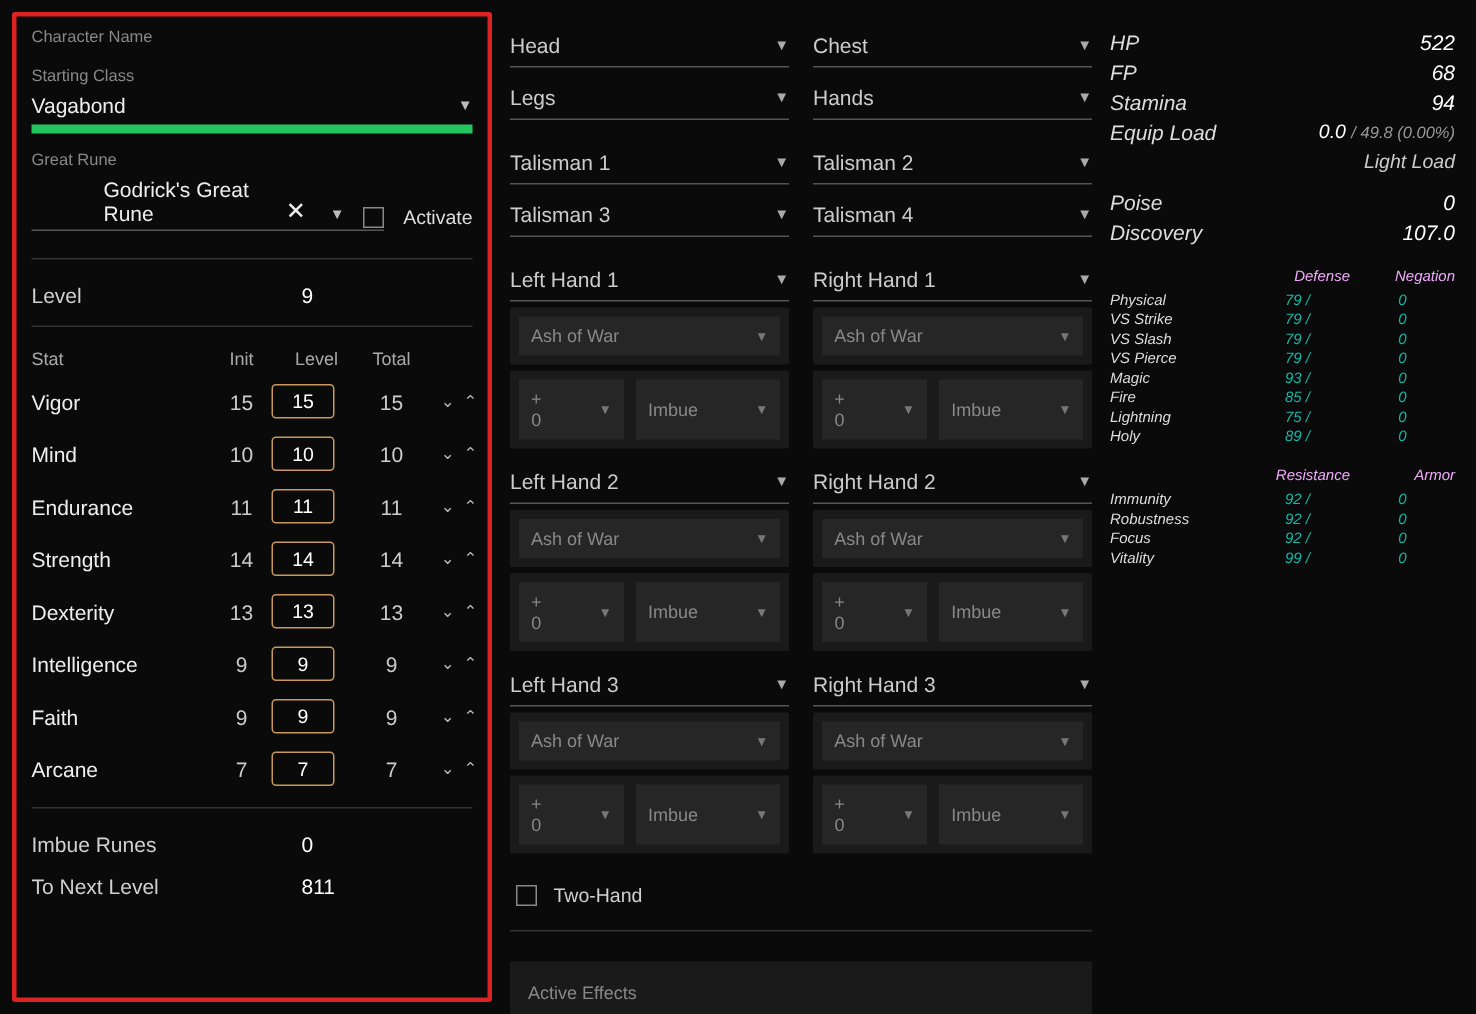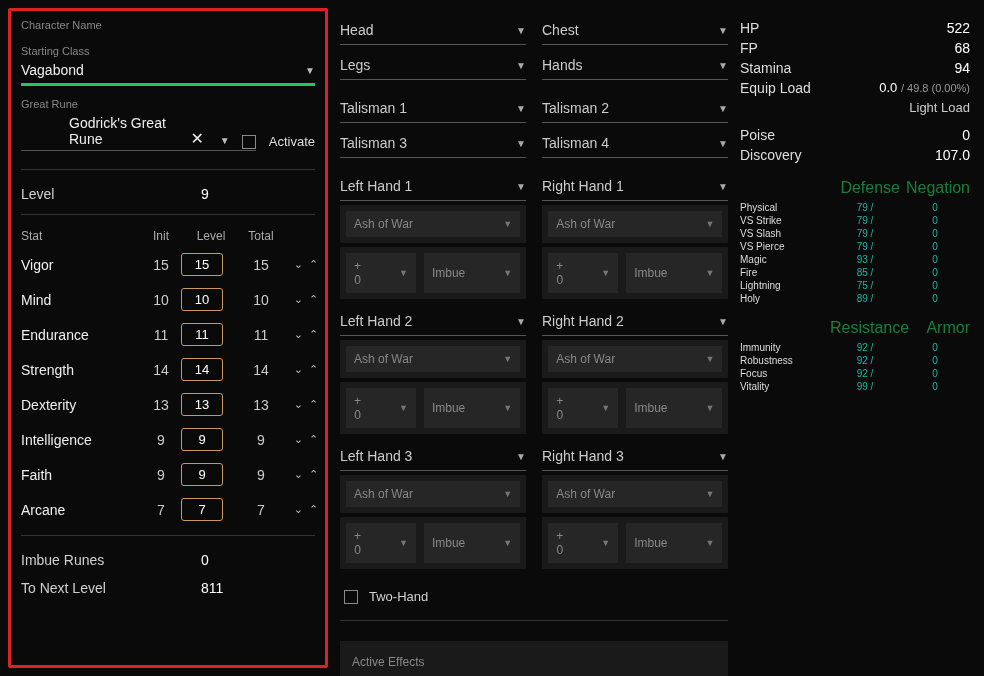--- a/index.html
+++ b/index.html
@@ -16,40 +16,40 @@
     gap: 12px;
   }
   .col { display: flex; flex-direction: column; }
   .col-left {
     width: 320px;
     border: 3px solid #d22;
     border-radius: 2px;
     padding: 8px 10px;
   }
   .col-mid { width: 388px; padding-top: 10px; }
-  .col-right { flex: 1; padding-top: 10px; padding-right: 6px; }
+  .col-right { flex: 1; padding-top: 10px; padding-right: 6px; font-style: italic; }
 
   .field-label { font-size: 11px; color: #888; margin-bottom: 2px; }
   .text-input {
     background: transparent;
     border: none;
     border-bottom: 1px solid #555;
     color: #eee;
     font-size: 14px;
     width: 100%;
     padding: 3px 0 5px 0;
     outline: none;
   }
   .field-block { margin-bottom: 12px; }
 
   .select-line {
     display: flex;
     align-items: center;
     justify-content: space-between;
-    border-bottom: 3px solid #22c55e;
+    border-bottom: 6px solid #22c55e;
     padding: 3px 0 5px 0;
     cursor: pointer;
   }
   .select-line .val { color: #eee; font-size: 14px; }
   .select-line .caret { color: #bbb; font-size: 10px; }
 
   .rune-row { display: flex; align-items: flex-end; gap: 8px; margin-left: 48px; }
   .rune-field { flex: 1; }
   .rune-close { color: #eee; font-size: 16px; cursor: pointer; padding: 0 4px 4px 4px; }
   .rune-caret { color: #bbb; font-size: 10px; padding: 0 4px 6px 4px; cursor: pointer; }
@@ -177,22 +177,22 @@
     color: #ddd;
   }
   .stat-line .num { color: #fff; }
   .equip-load-val { font-size: 13px; }
   .equip-load-sub { font-size: 11px; color: #999; }
   .light-load { text-align: right; font-size: 13px; color: #ccc; padding: 2px 0 10px 0; }
 
   .def-header {
     display: grid;
     grid-template-columns: 1fr 70px 70px;
-    font-size: 16px;
-    color: #15803d;
+    font-size: 10px;
+    color: #f0abfc;
     padding: 4px 0;
     text-align: right;
     margin-top: 10px;
   }
   .def-header .lab { text-align: left; }
   .def-row {
     display: grid;
     grid-template-columns: 1fr 70px 70px;
     font-size: 10px;
     padding: 1px 0;

